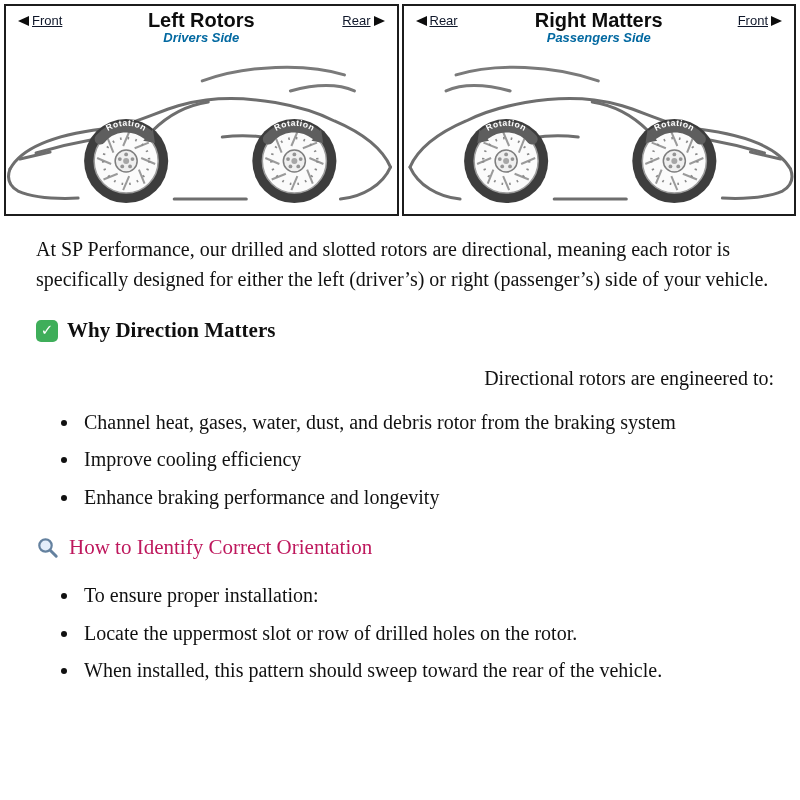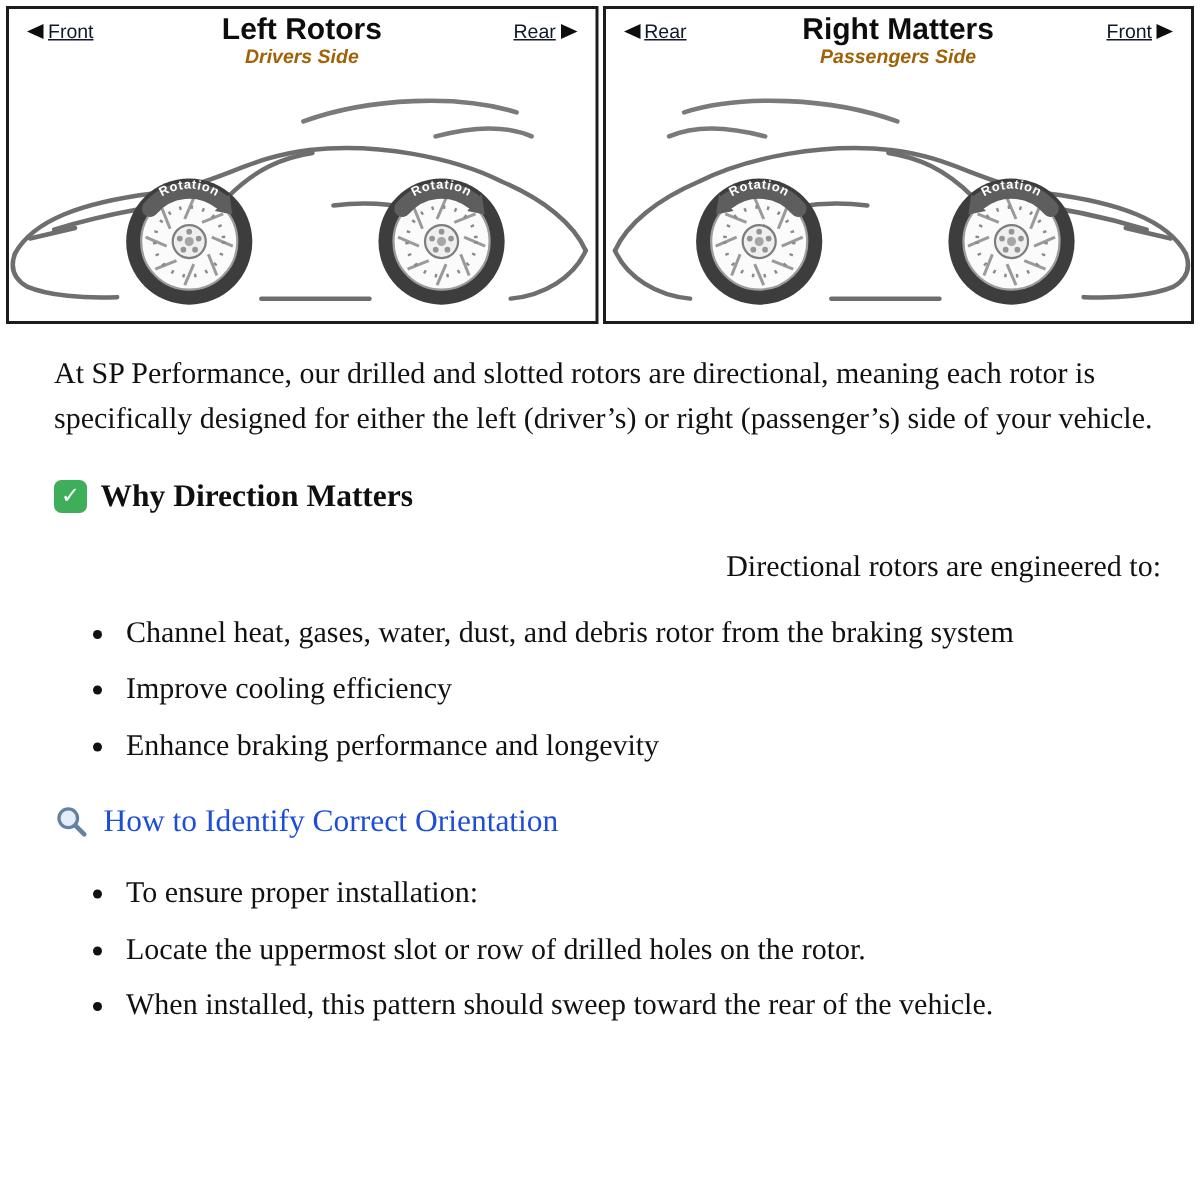--- a/index.html
+++ b/index.html
@@ -34,21 +34,21 @@
     display: block;
     font-size: 20px;
     font-weight: 800;
     color: #0d0d0d;
   }
   .panel-subtitle {
     display: block;
     font-size: 13px;
     font-weight: 700;
     font-style: italic;
-    color: #a16207;
+    color: #0369a1;
   }
   .dir {
     position: absolute;
     top: 7px;
     display: inline-flex;
     align-items: center;
     gap: 3px;
   }
   .dir-left  { left: 12px; }
   .dir-right { right: 12px; }
@@ -72,21 +72,21 @@
   .intro { margin-bottom: 18px; }
   h2.section-heading {
     display: flex;
     align-items: center;
     gap: 9px;
     font-size: 21px;
     font-weight: 700;
     margin: 20px 0 16px 0;
     color: #0f0f0f;
   }
-  h2.section-heading.regular { font-weight: 400; color: #1d4ed8; }
+  h2.section-heading.regular { font-weight: 400; color: #be185d; }
   .check-icon {
     display: inline-flex;
     align-items: center;
     justify-content: center;
     width: 22px; height: 22px;
     border-radius: 5px;
     background: #3fae5a;
     color: #ffffff;
     font-family: "DejaVu Sans", sans-serif;
     font-size: 15px;

